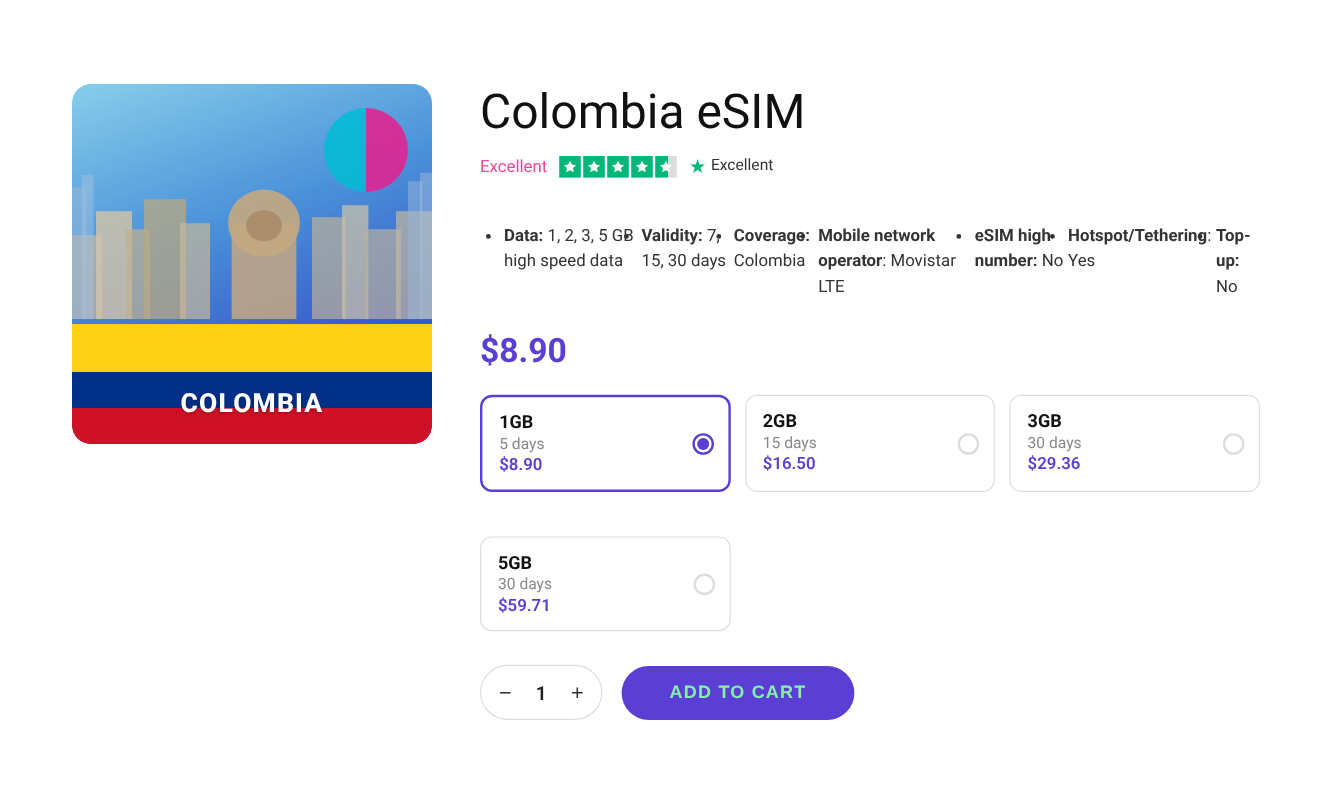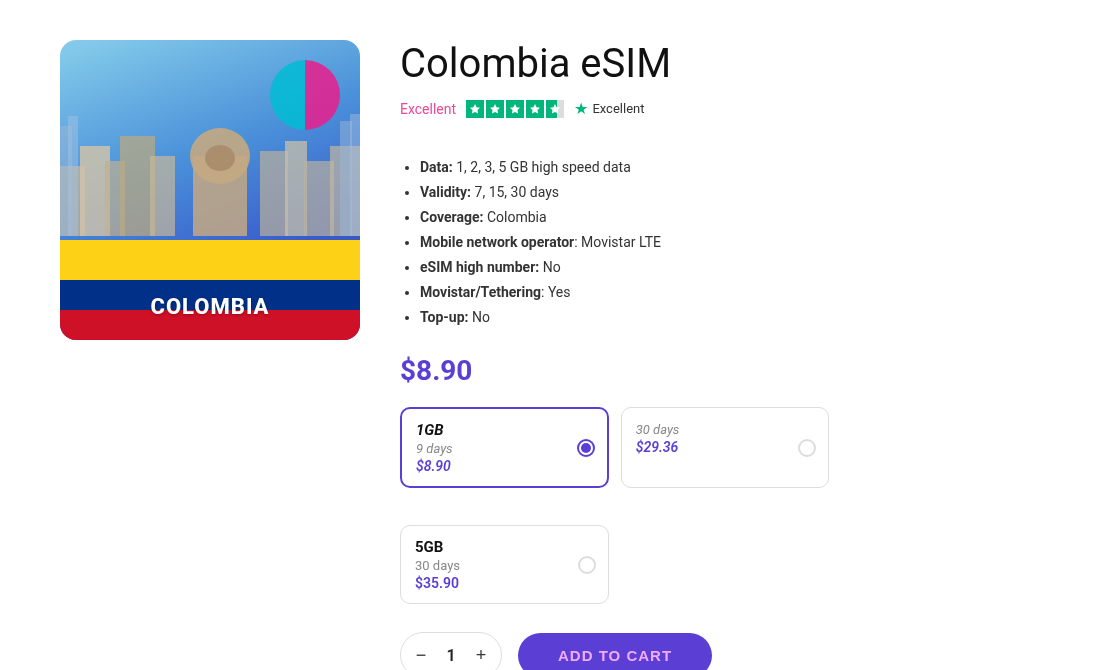--- a/index.html
+++ b/index.html
@@ -143,21 +143,21 @@
     }
     .trustpilot-star {
       color: #00b67a;
       font-size: 16px;
     }
     .features-list {
       list-style: disc;
       padding-left: 20px;
       margin: 23px 0 12px 0;
       display: flex;
-      flex-direction: column;
+      flex-direction: row;
       gap: 4px;
       justify-content: flex-end;
     }
     .features-list li {
       font-size: 14px;
       color: #333;
       line-height: 1.5;
     }
     .features-list li span.bold {
       font-weight: 700;
@@ -166,21 +166,20 @@
       font-size: 28px;
       font-weight: 700;
       color: #5b3fd4;
       margin: 6px 0 12px 0;
     }
     .plan-grid {
       display: grid;
       grid-template-columns: repeat(3, 1fr);
       gap: 12px;
       margin-bottom: 29px;
-      font-style: italic;
     }
     .plan-option {
       border: 1.5px solid #ddd;
       border-radius: 10px;
       padding: 12px 14px;
       cursor: pointer;
       position: relative;
       background: white;
       transition: border-color 0.2s;
     }
@@ -253,21 +252,21 @@
       border-radius: 50%;
     }
     .qty-value {
       font-size: 16px;
       font-weight: 600;
       min-width: 28px;
       text-align: center;
     }
     .add-to-cart-btn {
       background: #5b3fd4;
-      color: #f0abfc;
+      color: #86efac;
       border: none;
       border-radius: 50px;
       padding: 14px 40px;
       font-size: 15px;
       font-weight: 800;
       letter-spacing: 1px;
       cursor: pointer;
       text-transform: uppercase;
       transition: background 0.2s;
     }
@@ -356,47 +355,54 @@
         <span>Excellent</span>
       </div>
     </div>
 
     <ul class="features-list">
       <li><span class="bold">Data:</span> 1, 2, 3, 5 GB high speed data</li>
       <li><span class="bold">Validity:</span> 7, 15, 30 days</li>
       <li><span class="bold">Coverage:</span> Colombia</li>
       <li><span class="bold">Mobile network operator</span>: Movistar LTE</li>
       <li><span class="bold">eSIM high number:</span> No</li>
-      <li><span class="bold">Movistar/Tethering</span>: Yes</li>
+      <li><span class="bold">Hotspot/Tethering</span>: Yes</li>
       <li><span class="bold">Top-up:</span> No</li>
     </ul>
 
     <div class="price-display">$8.90</div>
 
     <div class="plan-grid">
       <div class="plan-option selected">
         <div class="plan-name">1GB</div>
-        <div class="plan-days">9 days</div>
+        <div class="plan-days">5 days</div>
         <div class="plan-price">$8.90</div>
         <div class="radio-dot">
           <div class="radio-dot-inner"></div>
         </div>
       </div>
       <div class="plan-option">
+        <div class="plan-name">2GB</div>
+        <div class="plan-days">15 days</div>
+        <div class="plan-price">$16.50</div>
+        <div class="radio-dot"></div>
+      </div>
+      <div class="plan-option">
+        <div class="plan-name">3GB</div>
         <div class="plan-days">30 days</div>
         <div class="plan-price">$29.36</div>
         <div class="radio-dot"></div>
       </div>
     </div>
 
     <div style="display:grid; grid-template-columns: repeat(3,1fr); gap:12px; margin-bottom:16px;">
       <div class="plan-option">
         <div class="plan-name">5GB</div>
         <div class="plan-days">30 days</div>
-        <div class="plan-price">$35.90</div>
+        <div class="plan-price">$59.71</div>
         <div class="radio-dot"></div>
       </div>
     </div>
 
     <div class="add-to-cart-row">
       <div class="qty-control">
         <button class="qty-btn">−</button>
         <span class="qty-value">1</span>
         <button class="qty-btn">+</button>
       </div>

